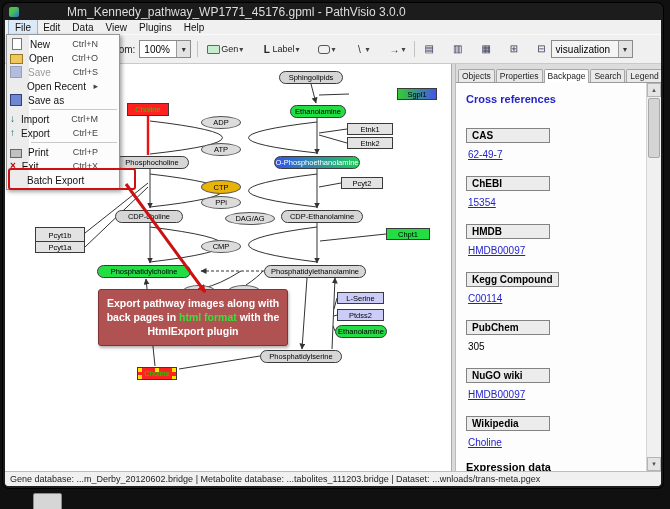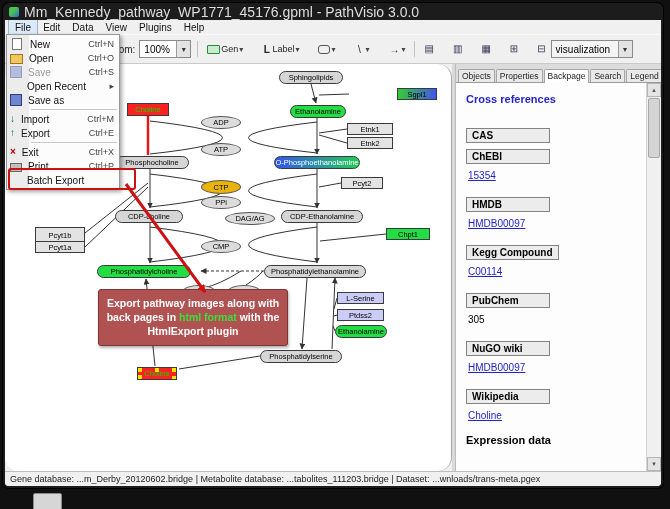--- a/index.html
+++ b/index.html
@@ -3,21 +3,21 @@
 <meta charset="utf-8">
 <style>
   html,body{margin:0;padding:0;}
   body{width:670px;height:509px;background:#0b0b0b;font-family:"Liberation Sans",sans-serif;position:relative;overflow:hidden;}
   #stage{position:absolute;inset:0;background:#101010;}
 
   
   .win{position:absolute;left:3px;top:3px;width:660px;height:485px;background:#1c1c1c;border-radius:6px;box-shadow:0 0 0 1px #000;}
   .titlebar{position:absolute;left:0;top:0;right:0;height:17px;display:flex;align-items:center;gap:5px;padding-left:6px;}
   .app-icon{width:10px;height:10px;border-radius:2px;background:linear-gradient(135deg,#49c24f 40%,#2b6fd4);flex:0 0 auto;}
-  .title{font-size:14px;color:#dedede;white-space:nowrap;}
+  .title{font-size:12px;color:#dedede;white-space:nowrap;margin-left:43px;}
   .inner{position:absolute;left:2px;right:2px;top:17px;bottom:2px;background:#f0f0f0;border-radius:0 0 4px 4px;overflow:hidden;display:flex;flex-direction:column;}
 
   
   .menubar{height:14px;display:flex;align-items:center;padding-left:4px;font-size:10px;background:#f0f0f0;flex:0 0 auto;}
   .menu{padding:6px 6px;height:13px;line-height:13px;color:#111;}
   .menu.open{background:#dce9f7;box-shadow:0 0 0 1px #9ab4cf;}
 
   
   .toolbar{height:28px;flex:0 0 auto;display:flex;align-items:center;padding:0 4px;gap:2px;background:#f0f0f0;border-top:1px solid #fafafa;border-bottom:1px solid #c9c9c9;font-size:10px;}
   .tgroup{display:flex;align-items:center;gap:13px;}
@@ -53,21 +53,21 @@
   .same-width-icon::before{content:'\229E';color:#335;}
   .same-height-icon::before{content:'\229F';color:#335;}
   .import-icon::before{content:'\2193';color:#066;font-weight:bold;}
   .export-icon::before{content:'\2191';color:#066;font-weight:bold;}
   .print-icon{width:10px;height:7px;background:#c0c0c0;border:1px solid #666;margin-top:2px;}
   .exit-icon::before{content:'\00D7';color:#b00;font-weight:bold;}
   .no-icon{width:11px;height:11px;}
 
   
   .main{flex:1;display:flex;min-height:0;}
-  .canvas{position:relative;width:446px;flex:0 0 auto;background:#fff;border-right:1px solid #aaa;overflow:hidden;border-radius:14px;}
+  .canvas{position:relative;width:446px;flex:0 0 auto;background:#fff;border-right:1px solid #aaa;overflow:hidden;}
   .edges{position:absolute;left:0;top:0;}
   .pnode{position:absolute;display:flex;align-items:center;justify-content:center;font-size:7.5px;color:#000;border:1px solid #3a3a3a;box-sizing:border-box;white-space:nowrap;overflow:hidden;z-index:5;}
   .pnode.rounded{border-radius:7px;}
   .pnode.ellipse{border-radius:50%;border-color:#555;}
   .pnode.sel::before{content:'';position:absolute;left:0px;top:0px;width:4px;height:4px;background:#ffe400;
     box-shadow:17px 0 0 #ffe400,34px 0 0 #ffe400,0 8px 0 #ffe400,34px 8px 0 #ffe400,0 7px 0 #ffe400;}
   .splitter{width:3px;background:#dadada;border-right:1px solid #bbb;flex:0 0 auto;}
 
   
   .panel{flex:1;display:flex;flex-direction:column;background:#f0f0f0;min-width:0;}
@@ -88,21 +88,21 @@
   .sbtn.up::before{content:'\25B2';}
   .sbtn.down{bottom:0;}
   .sbtn.down::before{content:'\25BC';}
   .sthumb{position:absolute;top:15px;left:1px;right:1px;height:58px;background:#d4d4d4;border:1px solid #a8a8a8;border-radius:2px;}
 
   
   .statusbar{height:14px;flex:0 0 auto;background:#f0f0f0;border-top:1px solid #bdbdbd;display:flex;align-items:center;padding-left:5px;font-size:9px;color:#222;white-space:nowrap;overflow:hidden;}
 
   
   .filemenu{position:absolute;left:6px;top:34px;width:112px;background:linear-gradient(90deg,#ececec 0,#ececec 22px,#fcfcfc 22px);border:1px solid #979797;box-shadow:2px 2px 4px rgba(0,0,0,.35);z-index:50;padding:2px 0;}
-  .mitem{display:flex;align-items:center;height:14px;padding:0 5px 0 3px;font-size:10px;color:#111;}
+  .mitem{display:flex;align-items:center;height:14px;padding:0 21px 0 3px;font-size:10px;color:#111;}
   .mitem.dis{color:#9b9b9b;}
   .mitem.dis .mic{opacity:.45;}
   .mlb{margin-left:6px;}
   .msc{margin-left:auto;font-size:9px;color:#444;}
   .msep{height:1px;background:#c9c9c9;margin:2px 2px 2px 24px;}
 
   
   .redbox{position:absolute;left:8px;top:168px;width:124px;height:18px;border:2px solid #cc1111;border-radius:3px;z-index:55;}
   .overlay-svg{position:absolute;left:0;top:0;z-index:60;pointer-events:none;}
   .callout{position:absolute;left:98px;top:289px;width:190px;box-sizing:border-box;background:#b05252;border:1px solid #7e3434;border-radius:3px;color:#fff;font-size:10.5px;font-weight:bold;text-align:center;line-height:1.35;padding:6px 5px;z-index:40;box-shadow:1px 2px 3px rgba(0,0,0,.3);}
@@ -283,21 +283,21 @@
               <span class="tab">Objects</span>
               <span class="tab">Properties</span>
               <span class="tab active">Backpage</span>
               <span class="tab">Search</span>
               <span class="tab">Legend</span>
             </div>
           <div class="pbody">
             <div class="pcontent">
               <div class="xtitle">Cross references</div>
               <div>
-                  <div class="xsec"><div class="xhead">CAS</div></div>
+                  <div class="xsec"><div class="xhead">CAS</div><div class="xval">62-49-7</div></div>
                   <div class="xsec"><div class="xhead">ChEBI</div><div class="xval">15354</div></div>
                   <div class="xsec"><div class="xhead">HMDB</div><div class="xval">HMDB00097</div></div>
                   <div class="xsec"><div class="xhead">Kegg Compound</div><div class="xval">C00114</div></div>
                   <div class="xsec"><div class="xhead">PubChem</div><div class="xval plain">305</div></div>
                   <div class="xsec"><div class="xhead">NuGO wiki</div><div class="xval">HMDB00097</div></div>
                   <div class="xsec"><div class="xhead">Wikipedia</div><div class="xval">Choline</div></div>
                 </div>
               <div class="xfooter">Expression data</div>
             </div>
             <div class="vscroll">
@@ -349,28 +349,28 @@
         <span class="mlb">Import</span>
         <span class="msc">Ctrl+M</span>
       </div>
       <div class="mitem">
         <span class="mic export-icon"></span>
         <span class="mlb">Export</span>
         <span class="msc">Ctrl+E</span>
       </div>
       <div class="msep"></div>
       <div class="mitem">
+        <span class="mic print-icon"></span>
+        <span class="mlb">Print</span>
+        <span class="msc">Ctrl+P</span>
+      </div>
+      <div class="mitem">
         <span class="mic exit-icon"></span>
         <span class="mlb">Exit</span>
         <span class="msc">Ctrl+X</span>
-      </div>
-      <div class="mitem">
-        <span class="mic print-icon"></span>
-        <span class="mlb">Print</span>
-        <span class="msc">Ctrl+P</span>
       </div>
       <div class="mitem">
         <span class="mic no-icon"></span>
         <span class="mlb">Batch Export</span>
         <span class="msc"></span>
       </div>
     </div>
 
   <div class="redbox"></div>
 

